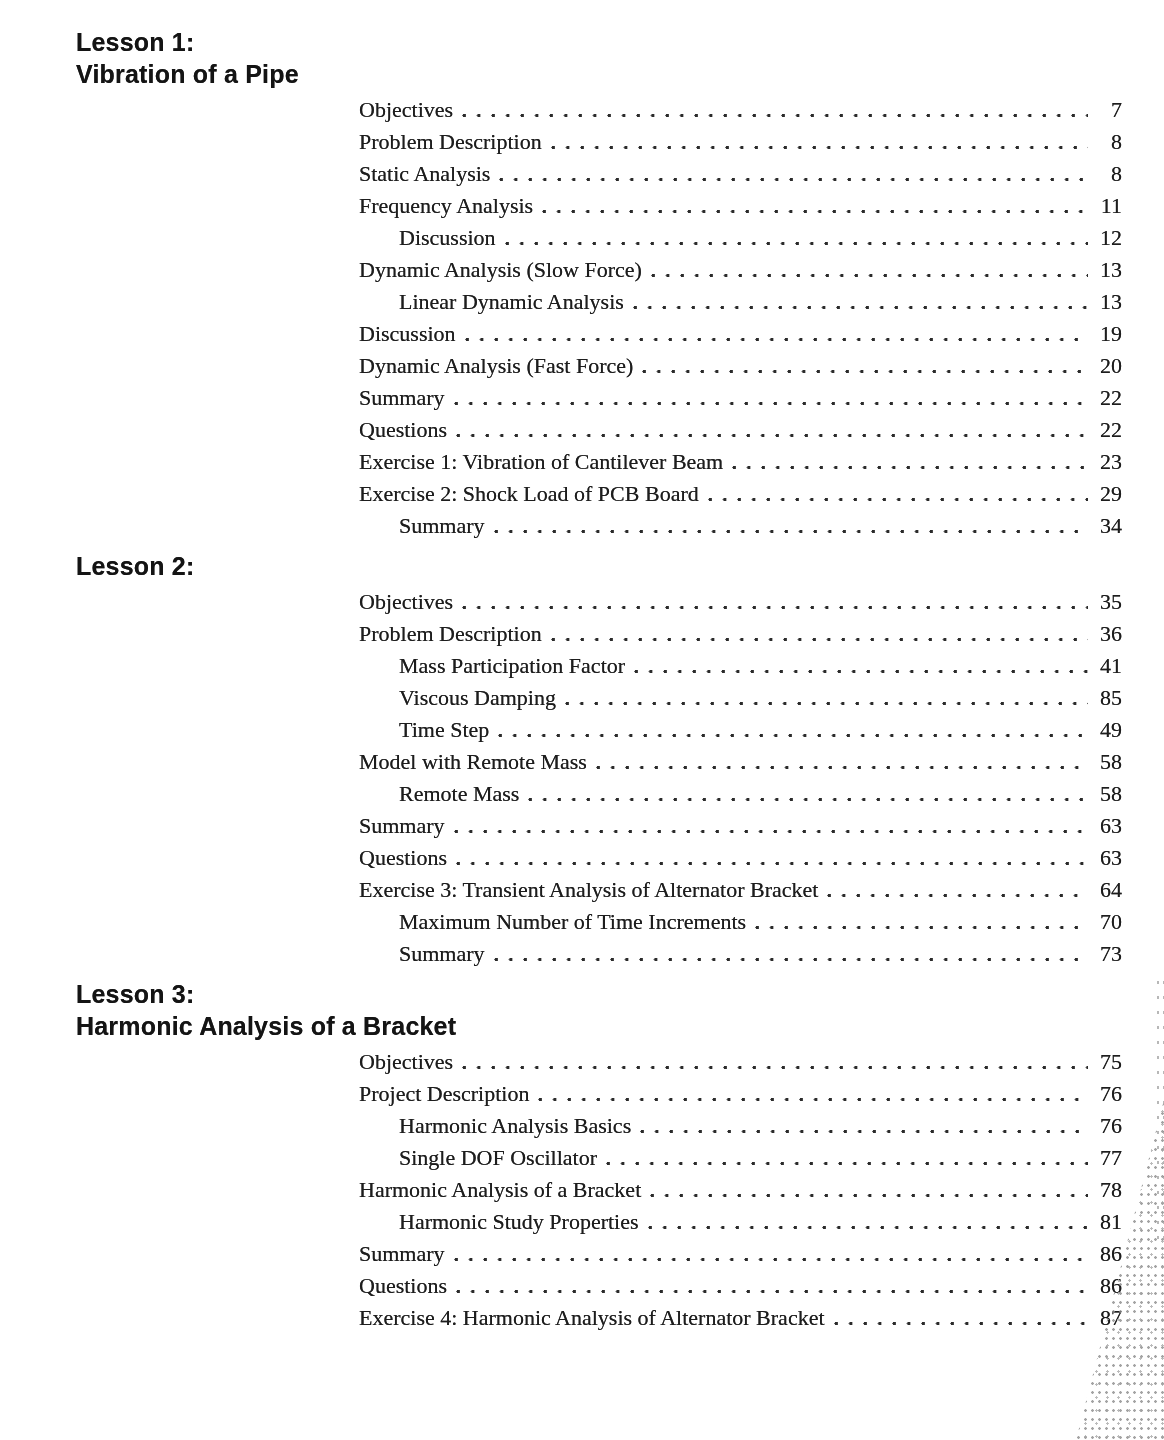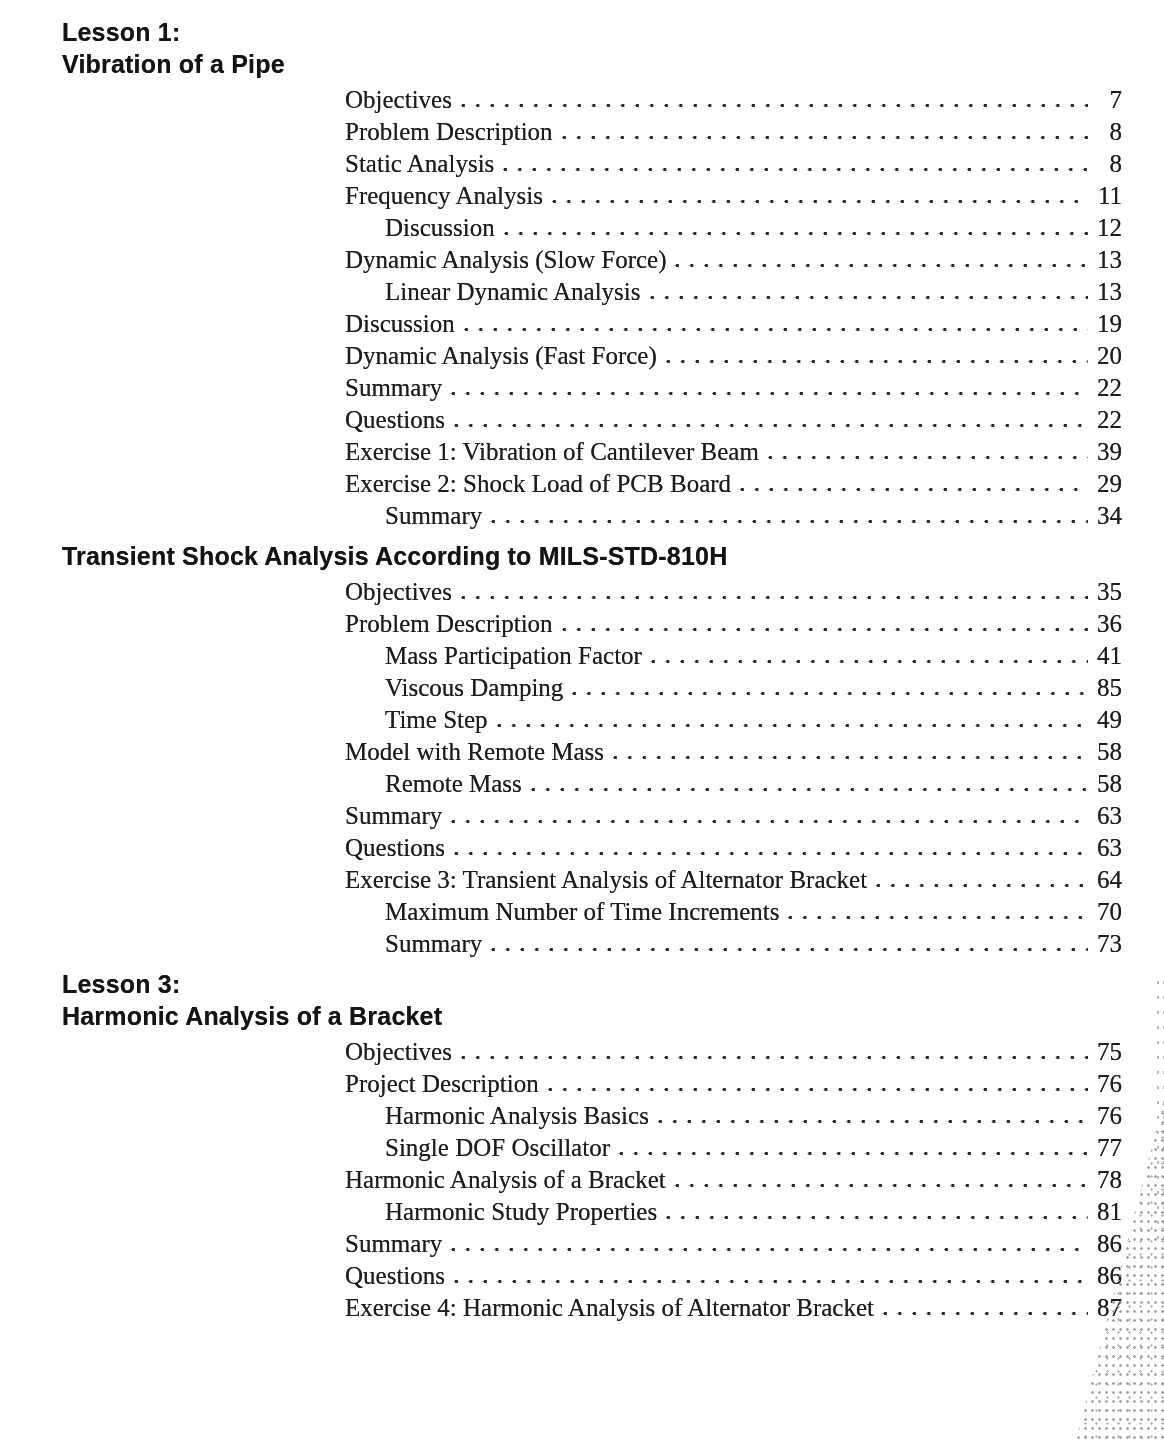--- a/index.html
+++ b/index.html
@@ -10,41 +10,42 @@
     width: 1164px;
     height: 1440px;
     background: #ffffff;
     position: relative;
     overflow: hidden;
     font-family: "Liberation Serif", serif;
     color: #1d1d1d;
     text-shadow: 0 0 0.5px rgba(45,45,45,0.85);
   }
   .page {
-    padding-top: 16px;
+    padding-top: 26px;
+    margin-left: 14px;
   }
   .section { margin-bottom: 8px; }
   .heading {
     margin-left: 62px;
     font-family: "Liberation Sans", sans-serif;
     font-weight: bold;
     font-size: 25px;
     line-height: 32px;
     color: #141414;
     letter-spacing: 0.2px;
     margin-bottom: 4px;
   }
   .entries {
     margin-left: 345px;
     margin-right: 42px;
   }
   .entry {
     display: flex;
     align-items: baseline;
-    font-size: 25px;
+    font-size: 22px;
     line-height: 32px;
     height: 32px;
     white-space: nowrap;
   }
   .entry.indent { padding-left: 40px; }
   .entry .label { flex: 0 0 auto; }
   .leader {
     flex: 1 1 auto;
     align-self: flex-end;
     height: 7px;
@@ -156,40 +157,40 @@
 
   <div class="entry">
     <span class="label">Questions</span>
     <span class="leader"></span>
     <span class="pagenum">22</span>
   </div>
 
   <div class="entry">
     <span class="label">Exercise 1: Vibration of Cantilever Beam</span>
     <span class="leader"></span>
-    <span class="pagenum">39</span>
+    <span class="pagenum">23</span>
   </div>
 
   <div class="entry">
     <span class="label">Exercise 2: Shock Load of PCB Board</span>
     <span class="leader"></span>
     <span class="pagenum">29</span>
   </div>
 
   <div class="entry indent">
     <span class="label">Summary</span>
     <span class="leader"></span>
     <span class="pagenum">34</span>
   </div>
 </div>
   </div>
 
   <div class="section">
     <div class="heading">
-      <div>Transient Shock Analysis According to MILS-STD-810H</div>
+      <div>Lesson 2:</div>
     </div>
     <div class="entries">
   <div class="entry">
     <span class="label">Objectives</span>
     <span class="leader"></span>
     <span class="pagenum">35</span>
   </div>
 
   <div class="entry">
     <span class="label">Problem Description</span>

